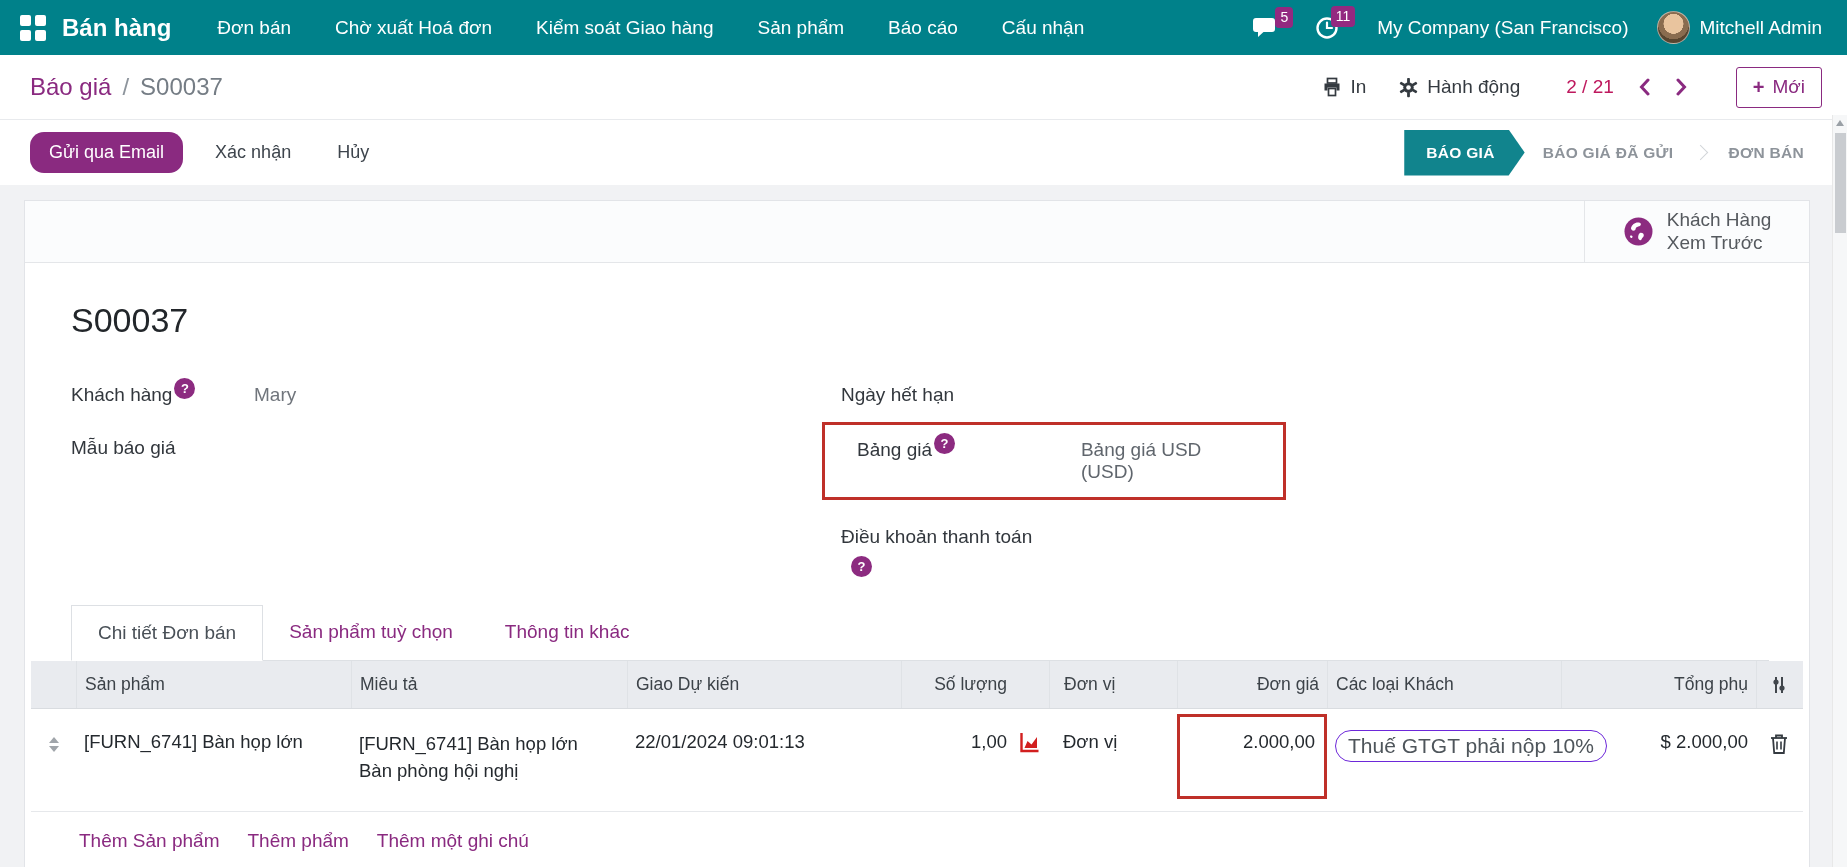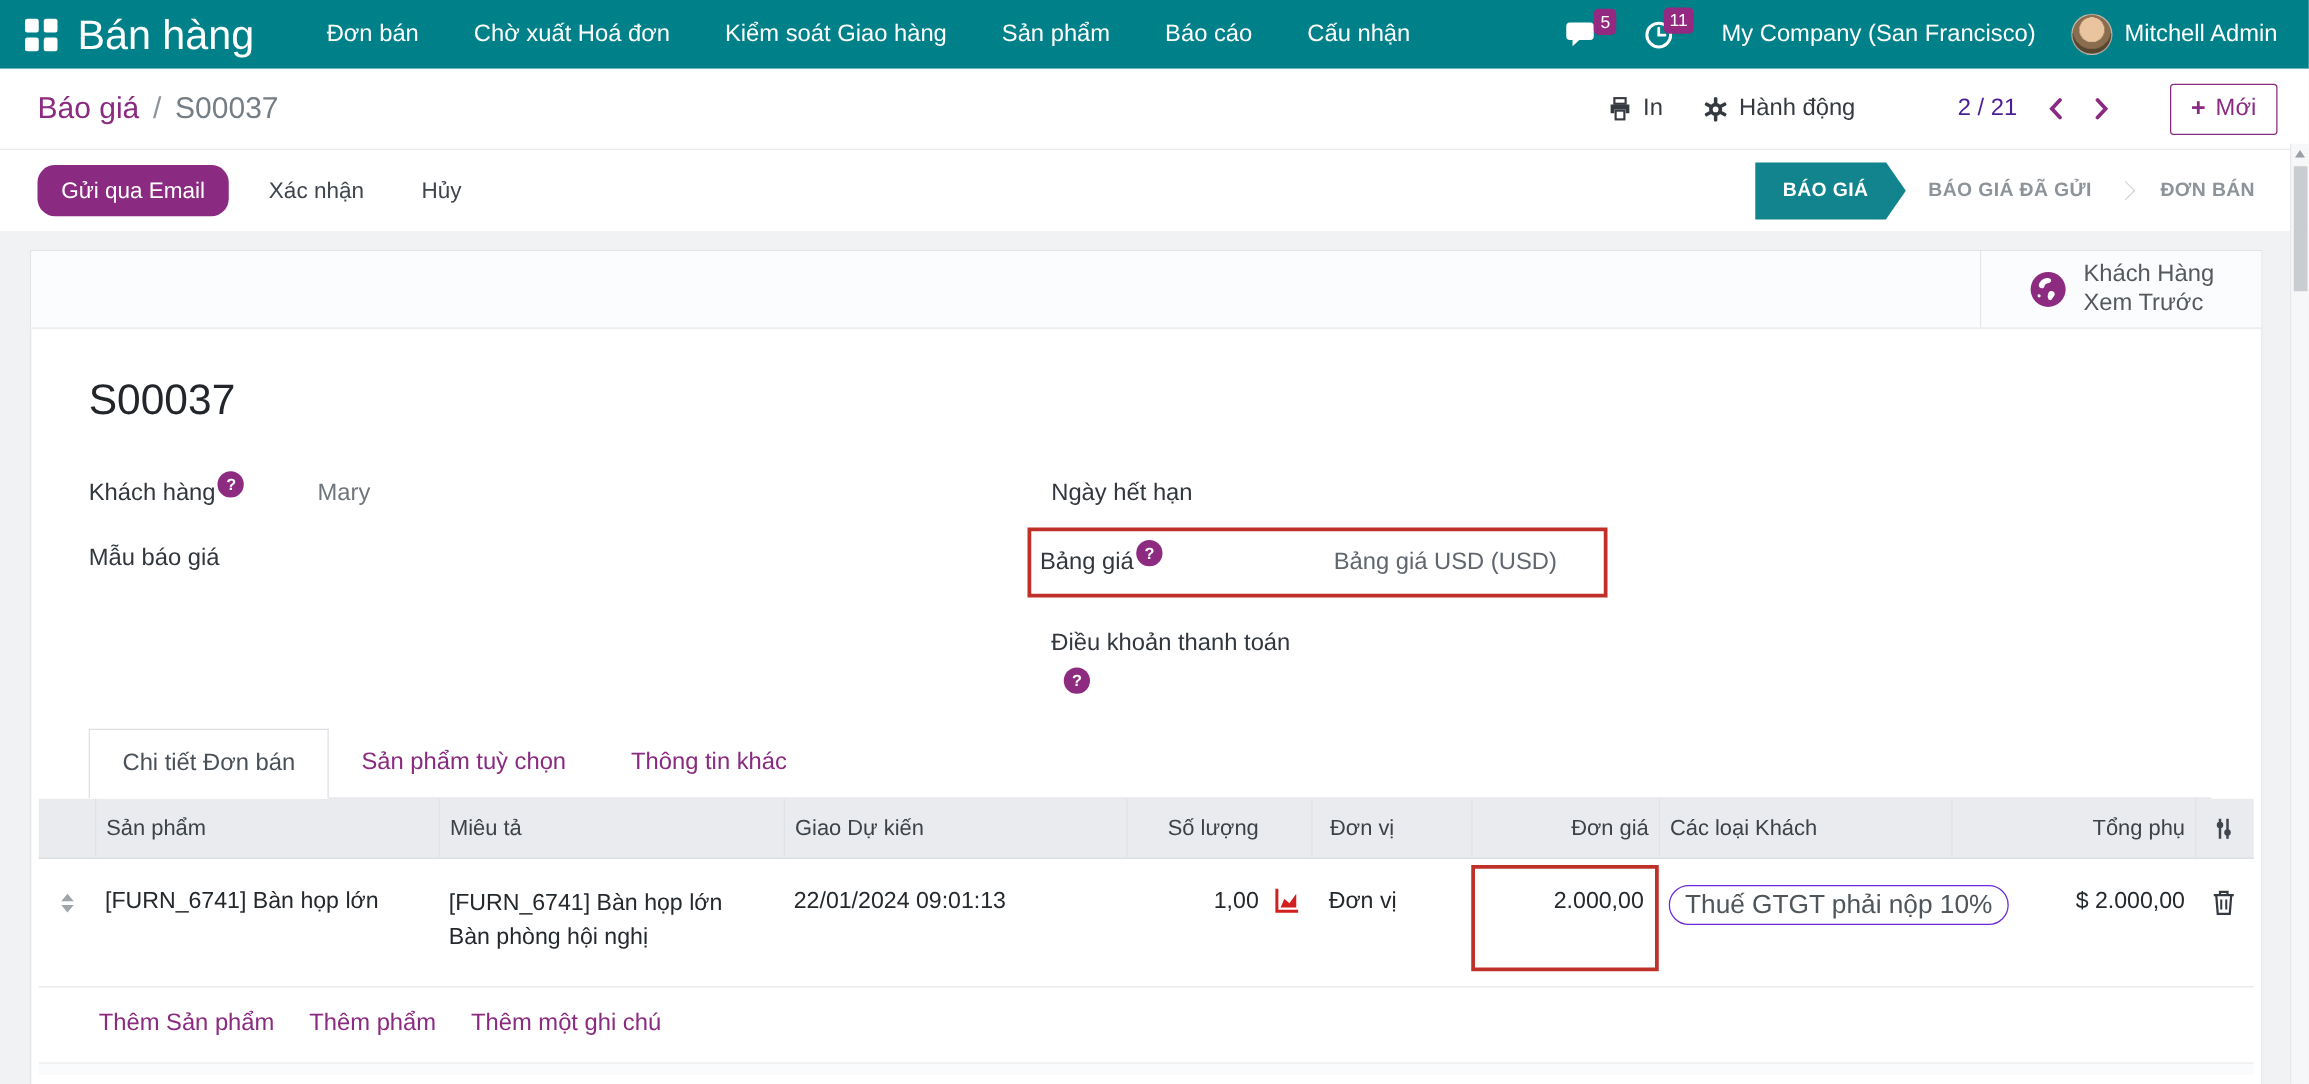--- a/index.html
+++ b/index.html
@@ -5,21 +5,21 @@
   * { margin:0; padding:0; box-sizing:border-box; }
   html,body { width:1847px; height:867px; overflow:hidden;
     font-family:"Liberation Sans","DejaVu Sans",sans-serif; background:#f1f2f4; }
 
   
   .topnav { position:absolute; left:0; top:0; width:1847px; height:55px;
     background:#00818a; display:flex; align-items:center; padding:0 25px 0 14px; color:#fff; }
   .apps-grid { width:26px; height:26px; display:grid; grid-template-columns:11px 11px;
     grid-template-rows:11px 11px; gap:4px; margin:0 16px 0 6px; cursor:pointer; }
   .apps-grid span { background:#fff; border-radius:2px; }
-  .brand { font-size:33px; font-weight:normal; margin-right:58px; }
+  .brand { font-size:24px; font-weight:bold; margin-right:46px; }
   .nav-menu { display:flex; gap:44px; font-size:19px; }
   .nav-item { cursor:pointer; white-space:nowrap; }
   .nav-right { margin-left:auto; display:flex; align-items:center; gap:28px; }
   .icon-badge { position:relative; cursor:pointer; margin-right:10px; }
   .badge { position:absolute; top:-10px; right:-16px; background:#932980; color:#fff;
     font-size:14px; line-height:1; padding:3px 5px 4px; border-radius:4px; min-width:14px; text-align:center; }
   .company { font-size:19px; cursor:pointer; }
   .user { display:flex; align-items:center; gap:10px; cursor:pointer; }
   .avatar { width:33px; height:33px; border-radius:50%;
     background:radial-gradient(circle at 50% 38%, #e9c49e 0 40%, #8a6c4f 41% 62%, #58452f 63%);
@@ -30,21 +30,21 @@
   .crumb-bar { position:absolute; left:0; top:55px; width:1847px; height:64px; background:#fff;
     display:flex; align-items:center; padding:0 25px 0 30px; }
   .crumbs { font-size:24px; display:flex; gap:11px; align-items:baseline; }
   .crumb-parent { color:#8a2a80; cursor:pointer; }
   .crumb-sep { color:#8d949c; }
   .crumb-current { color:#757d85; }
   .crumb-actions { margin-left:auto; display:flex; align-items:center; gap:32px;
     font-size:19px; color:#343a40; }
   .tool { display:flex; align-items:center; gap:8px; cursor:pointer; }
   .pager { display:flex; align-items:center; gap:24px; margin-left:14px; }
-  .pager-count { color:#4c1d95;margin-left:36px; }
+  .pager-count { color:#be185d; }
   .pager-btn { cursor:pointer; display:flex; align-items:center; }
   .btn-new { border:1px solid #8a2a80; color:#8a2a80; background:#fff; border-radius:3px;
     padding:8px 16px; font-size:19px; display:flex; gap:8px; align-items:center;
     cursor:pointer; margin-left:16px; font-family:inherit; }
   .btn-new .plus { font-weight:bold; font-size:20px; }
 
   
   .status-bar { position:absolute; left:0; top:119px; width:1847px; height:66px; background:#fff;
     border-top:1px solid #e8eaed; display:flex; align-items:center; padding:0 25px 0 30px; }
   .btn-primary { background:#8a2a80; color:#fff; border:none; border-radius:14px;
@@ -77,21 +77,21 @@
   .col-left { width:770px; }
   .col-right { flex:1; }
   .frow { display:flex; align-items:flex-start; font-size:19px; margin-bottom:30px; }
   .flabel { width:183px; color:#32373d; }
   .flabel2 { width:215px; color:#32373d; }
   .fvalue { color:#70757c; }
   .help-badge { display:inline-flex; width:21px; height:21px; border-radius:50%; background:#8c2b80;
     color:#fff; font-size:13px; font-weight:bold; align-items:center; justify-content:center;
     transform:translateY(-8px); margin-left:2px; }
   .help-badge.below { transform:none; margin:8px 0 0 10px; }
-  .red-box { border:3px solid #bf3029; width:464px; padding:14px 7px; margin:16px 0 26px -19px;
+  .red-box { border:3px solid #bf3029; width:464px; padding:14px 32px; margin:16px 0 26px -19px;
     display:flex; align-items:flex-start; font-size:19px; }
   .red-box .inner-label { width:235px; color:#32373d; }
   .red-box .inner-value { color:#60666d; }
 
   
   .tabs { margin-top:28px; display:flex; border-bottom:1px solid #dde0e4;text-align:right; }
   .tab { font-size:19px; padding:16px 26px; cursor:pointer; }
   .tab.active { color:#495057; background:#fff; border:1px solid #dde0e4; border-bottom:1px solid #fff;
     margin-bottom:-1px; }
   .tab.plain { color:#8a2a80; }

